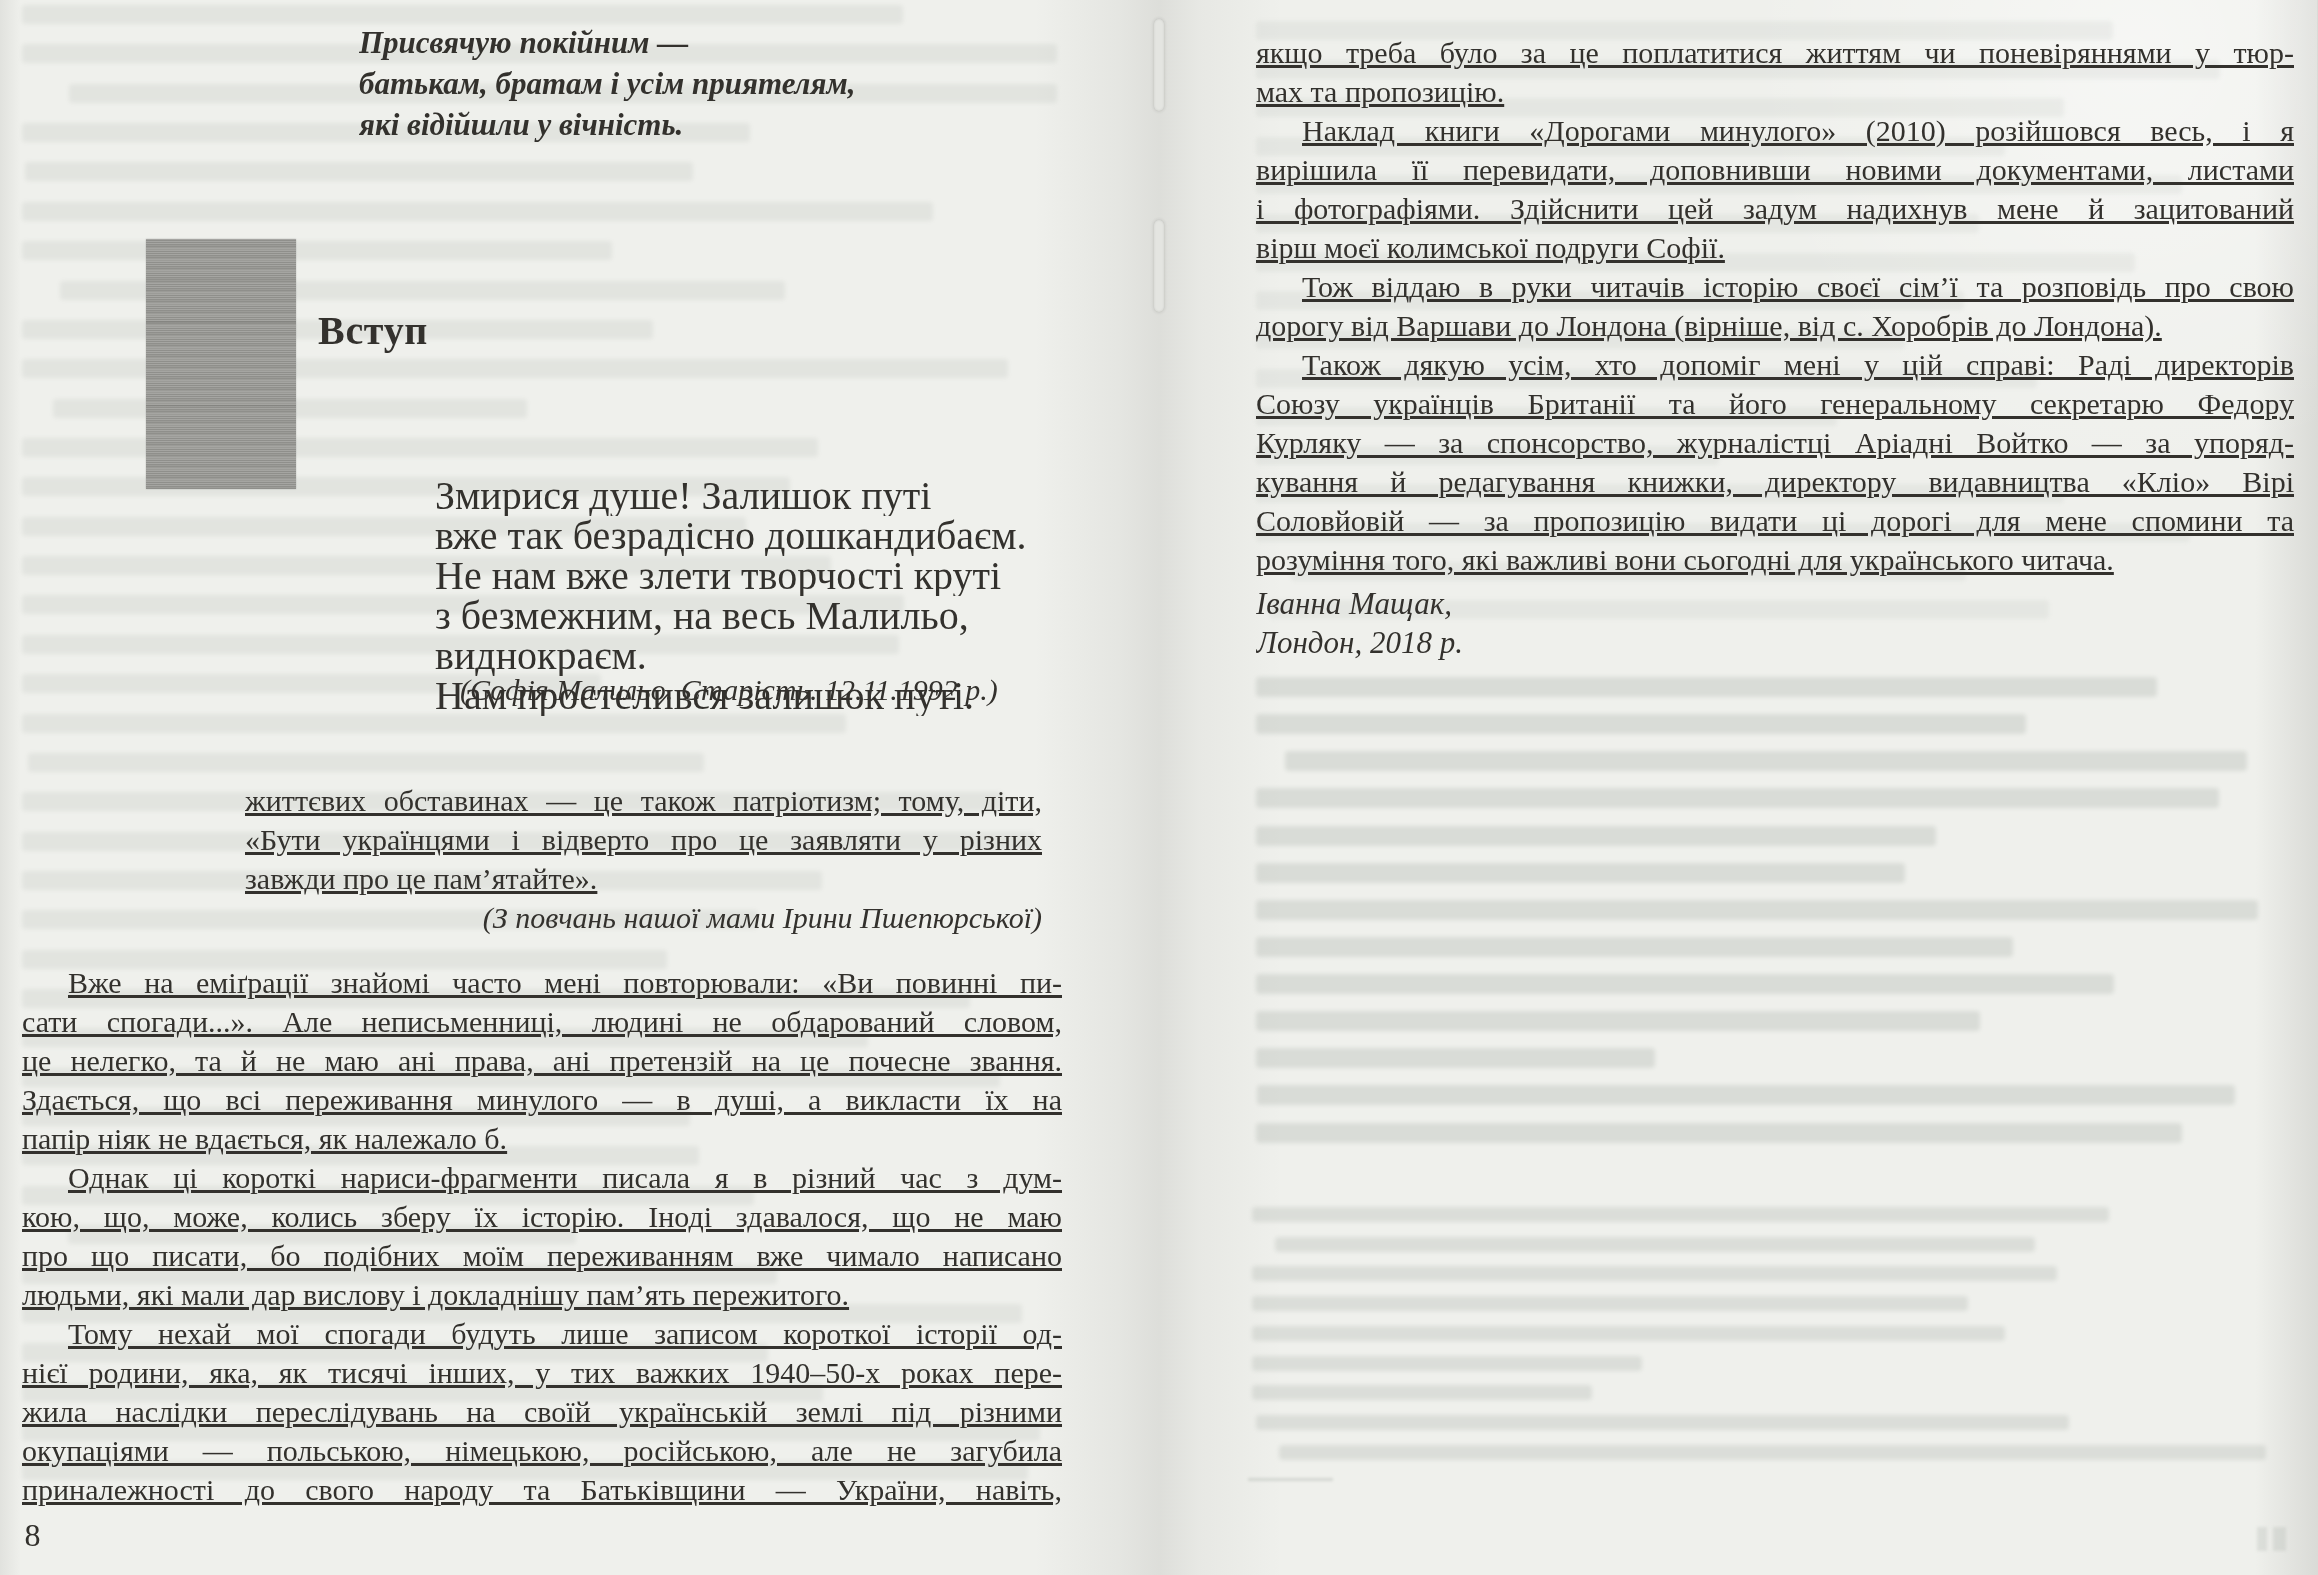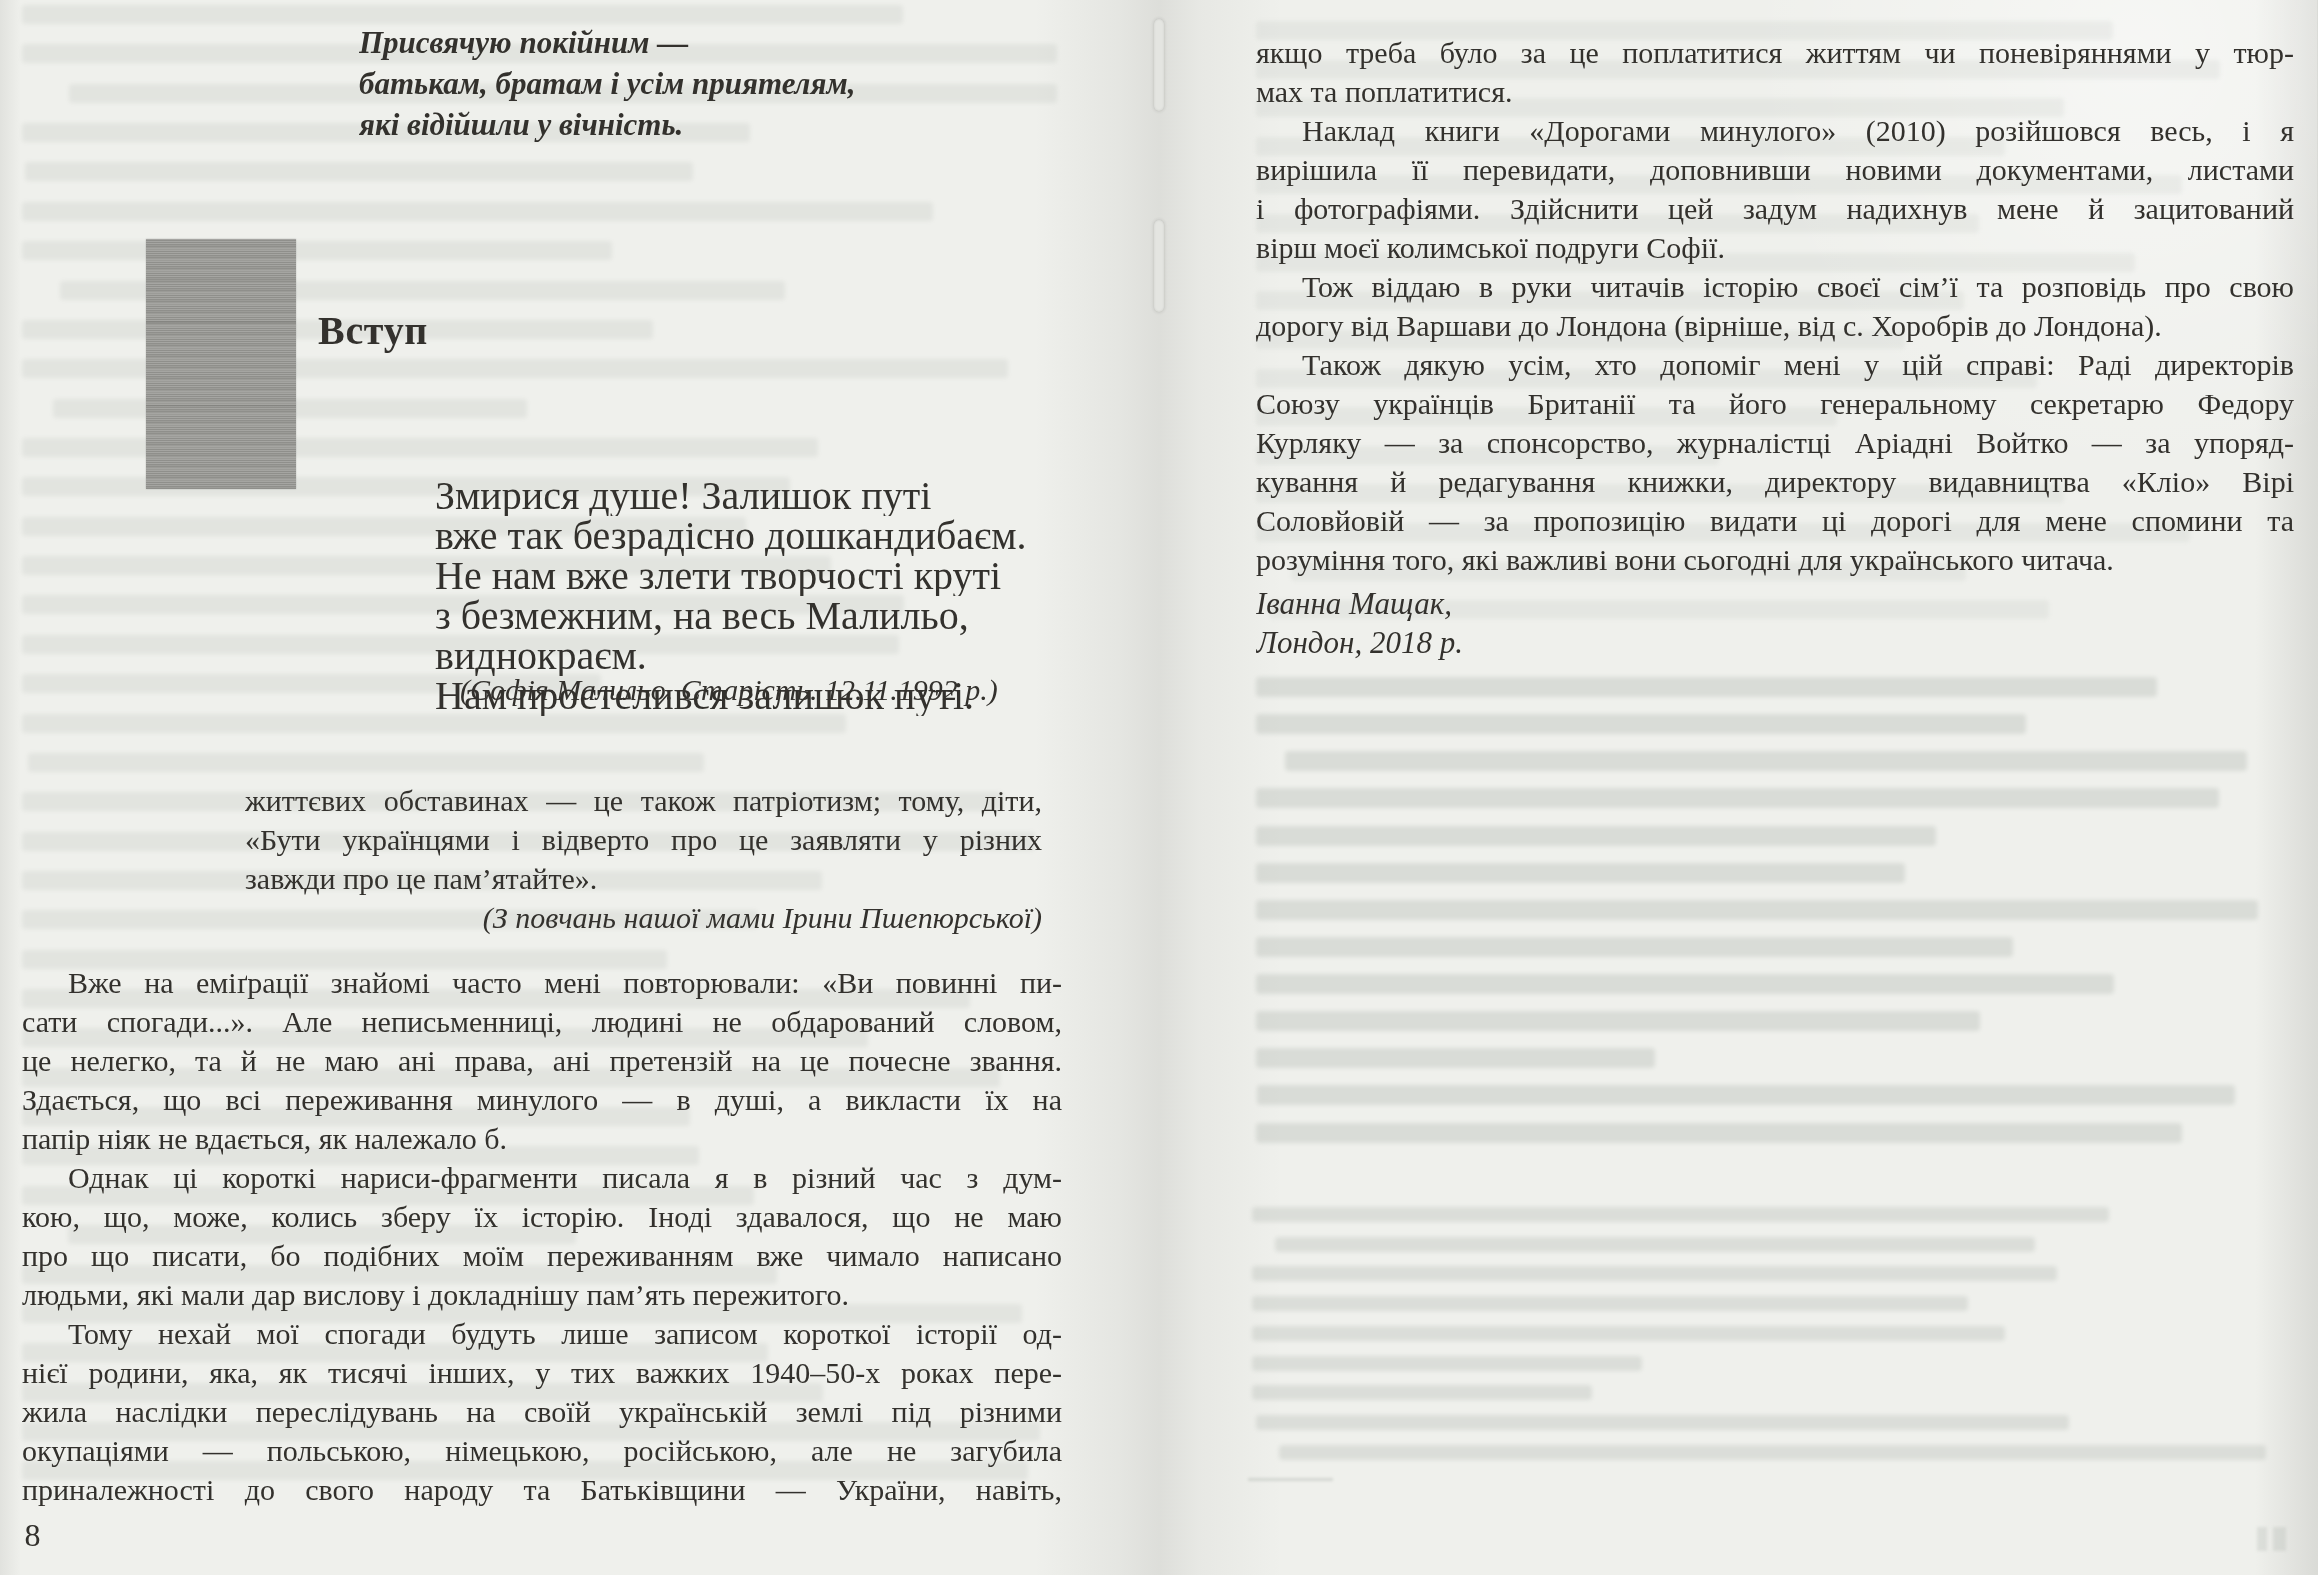--- a/index.html
+++ b/index.html
@@ -23,21 +23,21 @@
     background:var(--thread,#e4e5e1);
     box-shadow:0 0 3.7px rgba(40,40,35,.20), inset 0 0 2.2px rgba(40,40,35,.12);}
   
   .ghost{pointer-events:none;}
   .gline{position:absolute;left:0;height:19.3px;border-radius:3.7px;
     background:var(--ghost,#8e978f);filter:blur(2.2px);}
   .gmark{background:var(--ghost,#8e978f);filter:blur(1.5px);position:absolute;}
   
   .tcol{font-size:30px;line-height:39px;}
   .tline{text-align:justify;text-align-last:justify;height:inherit-line;overflow:hidden;white-space:nowrap0;}
-  .tcol .tline{height:39px;}
+  .tcol .tline{height:39px;text-decoration:underline;}
   .tcol-r .tline{height:39px;}
   .tline.end{text-align-last:left;}
   .tline.ind{text-indent:46px;}
   .plain .tline{text-align:left;text-align-last:auto;}
   .dedication{font-size:31px;line-height:41px;font-weight:bold;font-style:italic;}
   .chapter-title{font-size:40px;font-weight:bold;letter-spacing:0.7px;}
   .poem{font-size:40px;line-height:40px;}
   .attrib{font-size:30px;font-style:italic;}
   .maxim{font-size:30px;line-height:39px;width:797px;}
   .signature{font-size:31px;line-height:39px;font-style:italic;text-align:right;}
@@ -199,21 +199,21 @@
       <div class="gline" style="top: 208px; height: 15px; width: 79.31%; margin-left: 0.357758%;"></div>
       <div class="gline" style="top: 238px; height: 15px; width: 96.3252%; margin-left: 2.64302%;"></div>
     </div>
 
   <div class="gmark" style="left:89px;top:1478px;width:85px;height:3px;opacity:.28;"></div>
   <div class="gmark" style="left:1098px;top:1527px;width:10.4px;height:24px;opacity:.18;"></div>
   <div class="gmark" style="left:1114px;top:1527px;width:13.4px;height:24px;opacity:.18;"></div>
 
   <div class="abs tcol tcol-r" style="left:97px;top:33px;width:1038px;line-height:39px;">
       <div class="tline">якщо треба було за це поплатитися життям чи поневіряннями у тюр-</div>
-      <div class="tline end">мах та поплатитися.</div>
+      <div class="tline end">мах та пропозицію.</div>
       <div class="tline ind">Наклад книги «Дорогами минулого» (2010) розійшовся весь, і я</div>
       <div class="tline">вирішила її перевидати, доповнивши новими документами, листами</div>
       <div class="tline">і фотографіями. Здійснити цей задум надихнув мене й зацитований</div>
       <div class="tline end">вірш моєї колимської подруги Софії.</div>
       <div class="tline ind">Тож віддаю в руки читачів історію своєї сім’ї та розповідь про свою</div>
       <div class="tline end">дорогу від Варшави до Лондона (вірніше, від с. Хоробрів до Лондона).</div>
       <div class="tline ind">Також дякую усім, хто допоміг мені у цій справі: Раді директорів</div>
       <div class="tline">Союзу українців Британії та його генеральному секретарю Федору</div>
       <div class="tline">Курляку — за спонсорство, журналістці Аріадні Войтко — за упоряд-</div>
       <div class="tline">кування й редагування книжки, директору видавництва «Кліо» Вірі</div>

